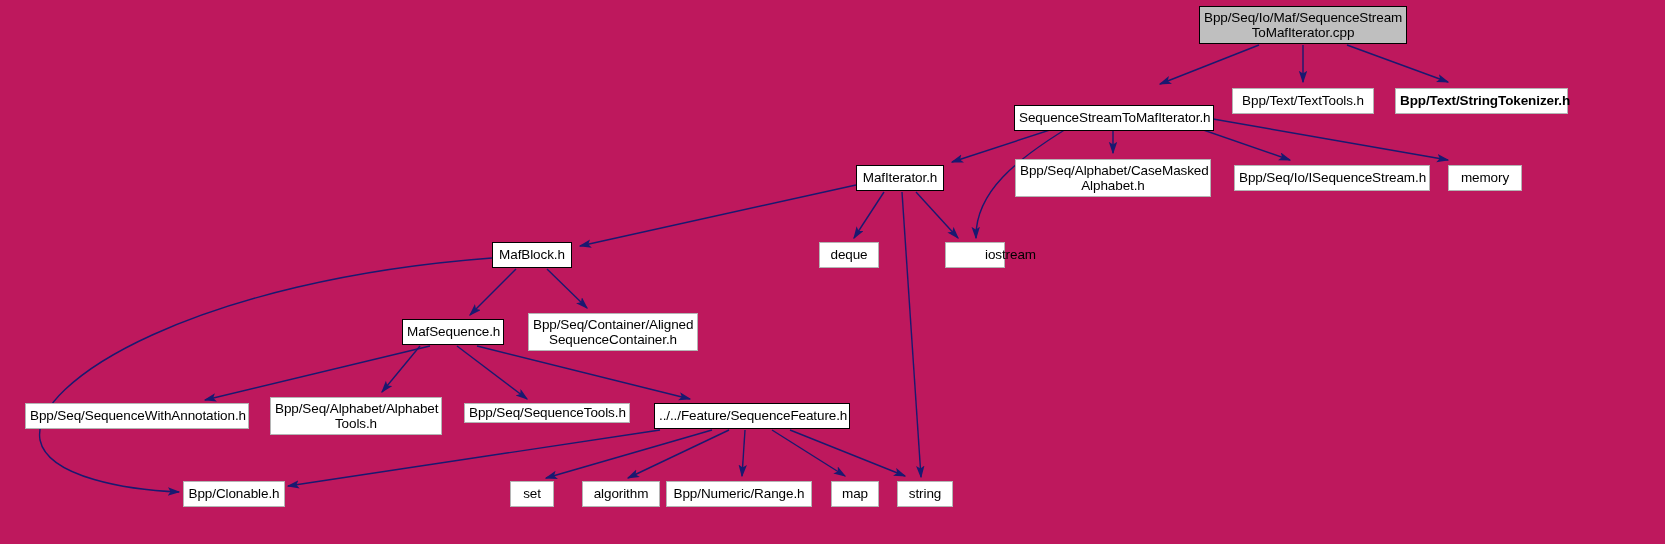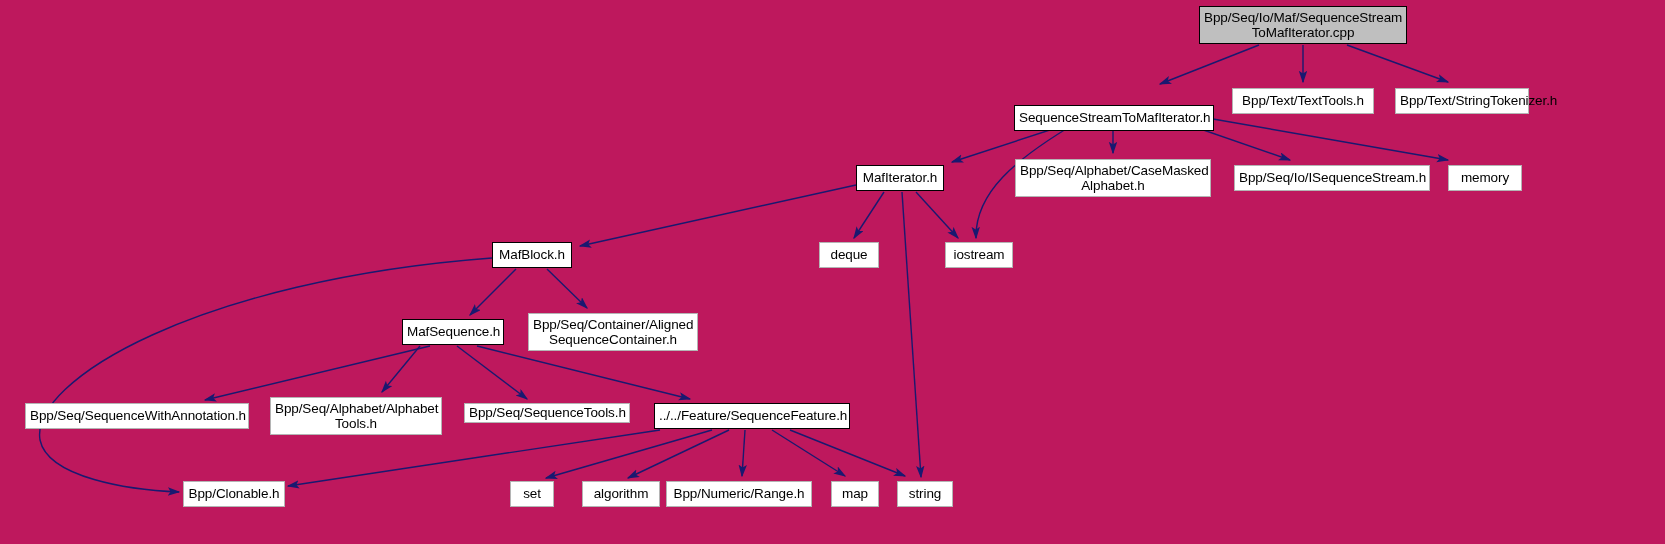--- a/index.html
+++ b/index.html
@@ -91,29 +91,29 @@
         <path d="M745,430 L742,476" marker-end="url(#arrow)" stroke="#191970"></path>
         <path d="M772,430 L845,476" marker-end="url(#arrow)" stroke="#191970"></path>
         <path d="M790,430 L905,476" marker-end="url(#arrow)" stroke="#191970"></path>
       </g>
   </svg>
   <div id="node-layer">
       <div class="node root" style="left: 1199px; top: 6px; width: 208px; height: 38px;"><span class="node-label">Bpp/Seq/Io/Maf/SequenceStream
 ToMafIterator.cpp</span></div>
       <div class="node strong" style="left: 1014px; top: 105px; width: 200px; height: 26px;"><span class="node-label">SequenceStreamToMafIterator.h</span></div>
       <div class="node" style="left: 1232px; top: 88px; width: 142px; height: 26px;"><span class="node-label">Bpp/Text/TextTools.h</span></div>
-      <div class="node" style="left: 1395px; top: 88px; width: 134px; height: 26px;"><span class="node-label">Bpp/Text/StringTokenizer.h</span></div>
+      <div class="node" style="left: 1395px; top: 88px; width: 173px; height: 26px; font-weight: bold;"><span class="node-label">Bpp/Text/StringTokenizer.h</span></div>
       <div class="node strong" style="left: 856px; top: 165px; width: 88px; height: 26px;"><span class="node-label">MafIterator.h</span></div>
       <div class="node" style="left: 1015px; top: 159px; width: 196px; height: 38px;"><span class="node-label">Bpp/Seq/Alphabet/CaseMasked
 Alphabet.h</span></div>
       <div class="node" style="left: 1234px; top: 165px; width: 196px; height: 26px;"><span class="node-label">Bpp/Seq/Io/ISequenceStream.h</span></div>
       <div class="node" style="left: 1448px; top: 165px; width: 74px; height: 26px;"><span class="node-label">memory</span></div>
       <div class="node strong" style="left: 492px; top: 242px; width: 80px; height: 26px;"><span class="node-label">MafBlock.h</span></div>
       <div class="node" style="left: 819px; top: 242px; width: 60px; height: 26px;"><span class="node-label">deque</span></div>
-      <div class="node" style="left: 945px; top: 242px; width: 68px; height: 26px;"><span class="node-label">iostream</span></div>
+      <div class="node" style="left: 945px; top: 242px; width: 60px; height: 26px; padding-left: 35px;"><span class="node-label">iostream</span></div>
       <div class="node strong" style="left: 402px; top: 319px; width: 102px; height: 26px;"><span class="node-label">MafSequence.h</span></div>
       <div class="node" style="left: 528px; top: 313px; width: 170px; height: 38px;"><span class="node-label">Bpp/Seq/Container/Aligned
 SequenceContainer.h</span></div>
       <div class="node" style="left: 25px; top: 403px; width: 224px; height: 26px;"><span class="node-label">Bpp/Seq/SequenceWithAnnotation.h</span></div>
       <div class="node" style="left: 270px; top: 397px; width: 172px; height: 38px;"><span class="node-label">Bpp/Seq/Alphabet/Alphabet
 Tools.h</span></div>
       <div class="node" style="left: 464px; top: 403px; width: 166px; height: 20px;"><span class="node-label">Bpp/Seq/SequenceTools.h</span></div>
       <div class="node strong" style="left: 654px; top: 403px; width: 196px; height: 26px;"><span class="node-label">../../Feature/SequenceFeature.h</span></div>
       <div class="node" style="left: 183px; top: 481px; width: 102px; height: 26px;"><span class="node-label">Bpp/Clonable.h</span></div>
       <div class="node" style="left: 510px; top: 481px; width: 44px; height: 26px;"><span class="node-label">set</span></div>

